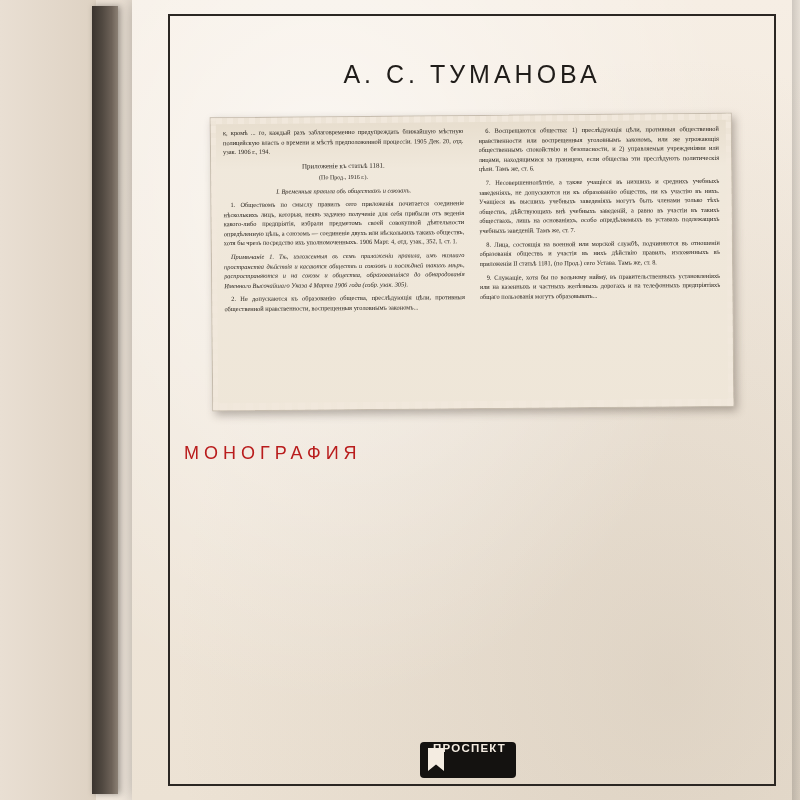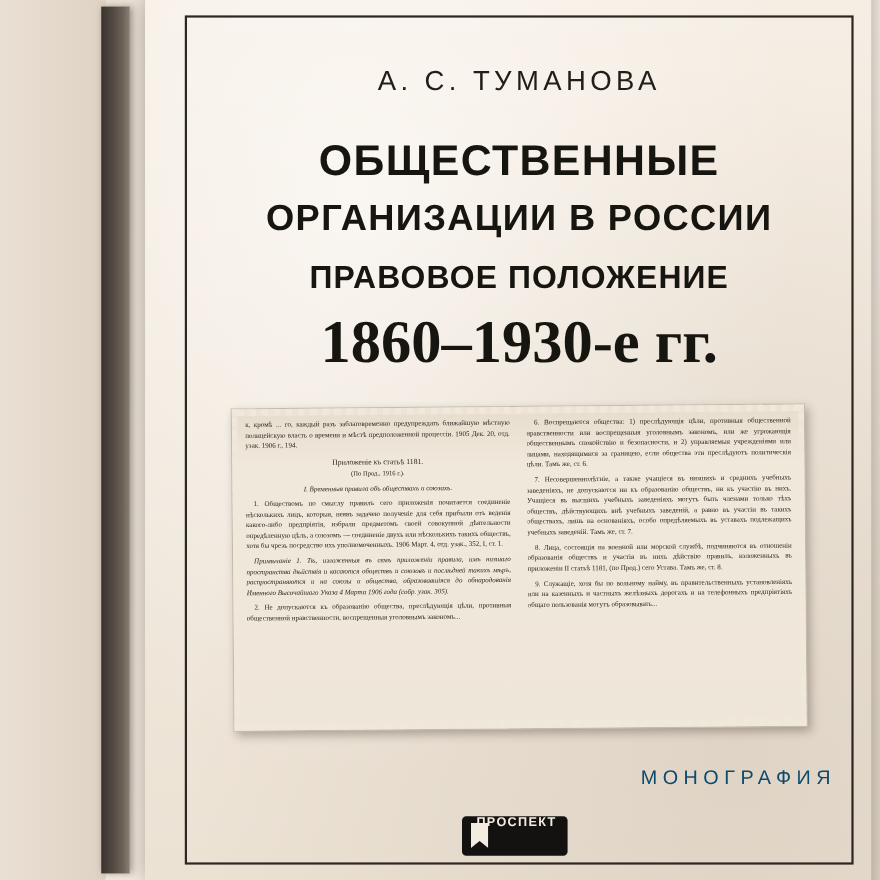--- a/index.html
+++ b/index.html
@@ -181,24 +181,24 @@
       repeating-linear-gradient(180deg, #f1e8dc 0 7px, rgba(241,232,220,0.55) 7px 12px);
   }
   #tear-right {
     right: -6px; top: -4px; bottom: -4px; width: 11px;
     background:
       repeating-linear-gradient(180deg, #f1e8dc 0 6px, rgba(241,232,220,0.5) 6px 12px);
   }
 
   #genre-label {
     margin-top: 34px;
-    text-align: right;
+    text-align: left;
     font-size: 18px;
     letter-spacing: 5px;
-    color: #0c4a6e;
+    color: #b91c1c;
   }
 
   #publisher-mark {
     position: absolute;
     left: 50%;
     transform: translateX(-50%);
     bottom: 22px;
     width: 96px;
     height: 36px;
     background: #141210;
@@ -249,26 +249,20 @@
   <div id="book-spine"></div>
 
   <div id="book-front">
     <div id="paper-texture"></div>
     <div id="cover-border"></div>
 
     <div id="cover-content">
 
       <div id="author-name">А. С. ТУМАНОВА</div>
 
-      <div id="title-block">
-        <div class="title-line" id="title-line-1">ОБЩЕСТВЕННЫЕ</div>
-        <div class="title-line" id="title-line-2">ОРГАНИЗАЦИИ В РОССИИ</div>
-        <div class="title-line" id="subtitle-line">ПРАВОВОЕ ПОЛОЖЕНИЕ</div>
-        <div class="title-line" id="years-line">1860–1930-е гг.</div>
-      </div>
 
       <div id="clipping">
         <div id="clipping-inner">
 
           <div class="clip-col left">
             <p class="clip-p">к, кромѣ ... го, каждый разъ заблаговременно предупреждать ближайшую мѣстную полицейскую власть о времени и мѣстѣ предположенной процессіи. 1905 Дек. 20, отд. узак. 1906 г., 194.</p>
             <p class="clip-heading">Приложеніе къ статьѣ 1181.</p>
             <p class="clip-sub">(По Прод., 1916 г.).</p>
             <p class="clip-italic">I. Временныя правила объ обществахъ и союзахъ.</p>
             <p class="clip-p ind">1. Обществомъ по смыслу правилъ сего приложенія почитается соединеніе нѣсколькихъ лицъ, которыя, неявъ задачею полученіе для себя прибыли отъ веденія какого-либо предпріятія, избрали предметомъ своей совокупной дѣятельности опредѣленную цѣль, а союзомъ — соединеніе двухъ или нѣсколькихъ такихъ обществъ, хотя бы чрезъ посредство ихъ уполномоченныхъ. 1906 Март. 4, отд. узак., 352, I, ст. 1.</p>

